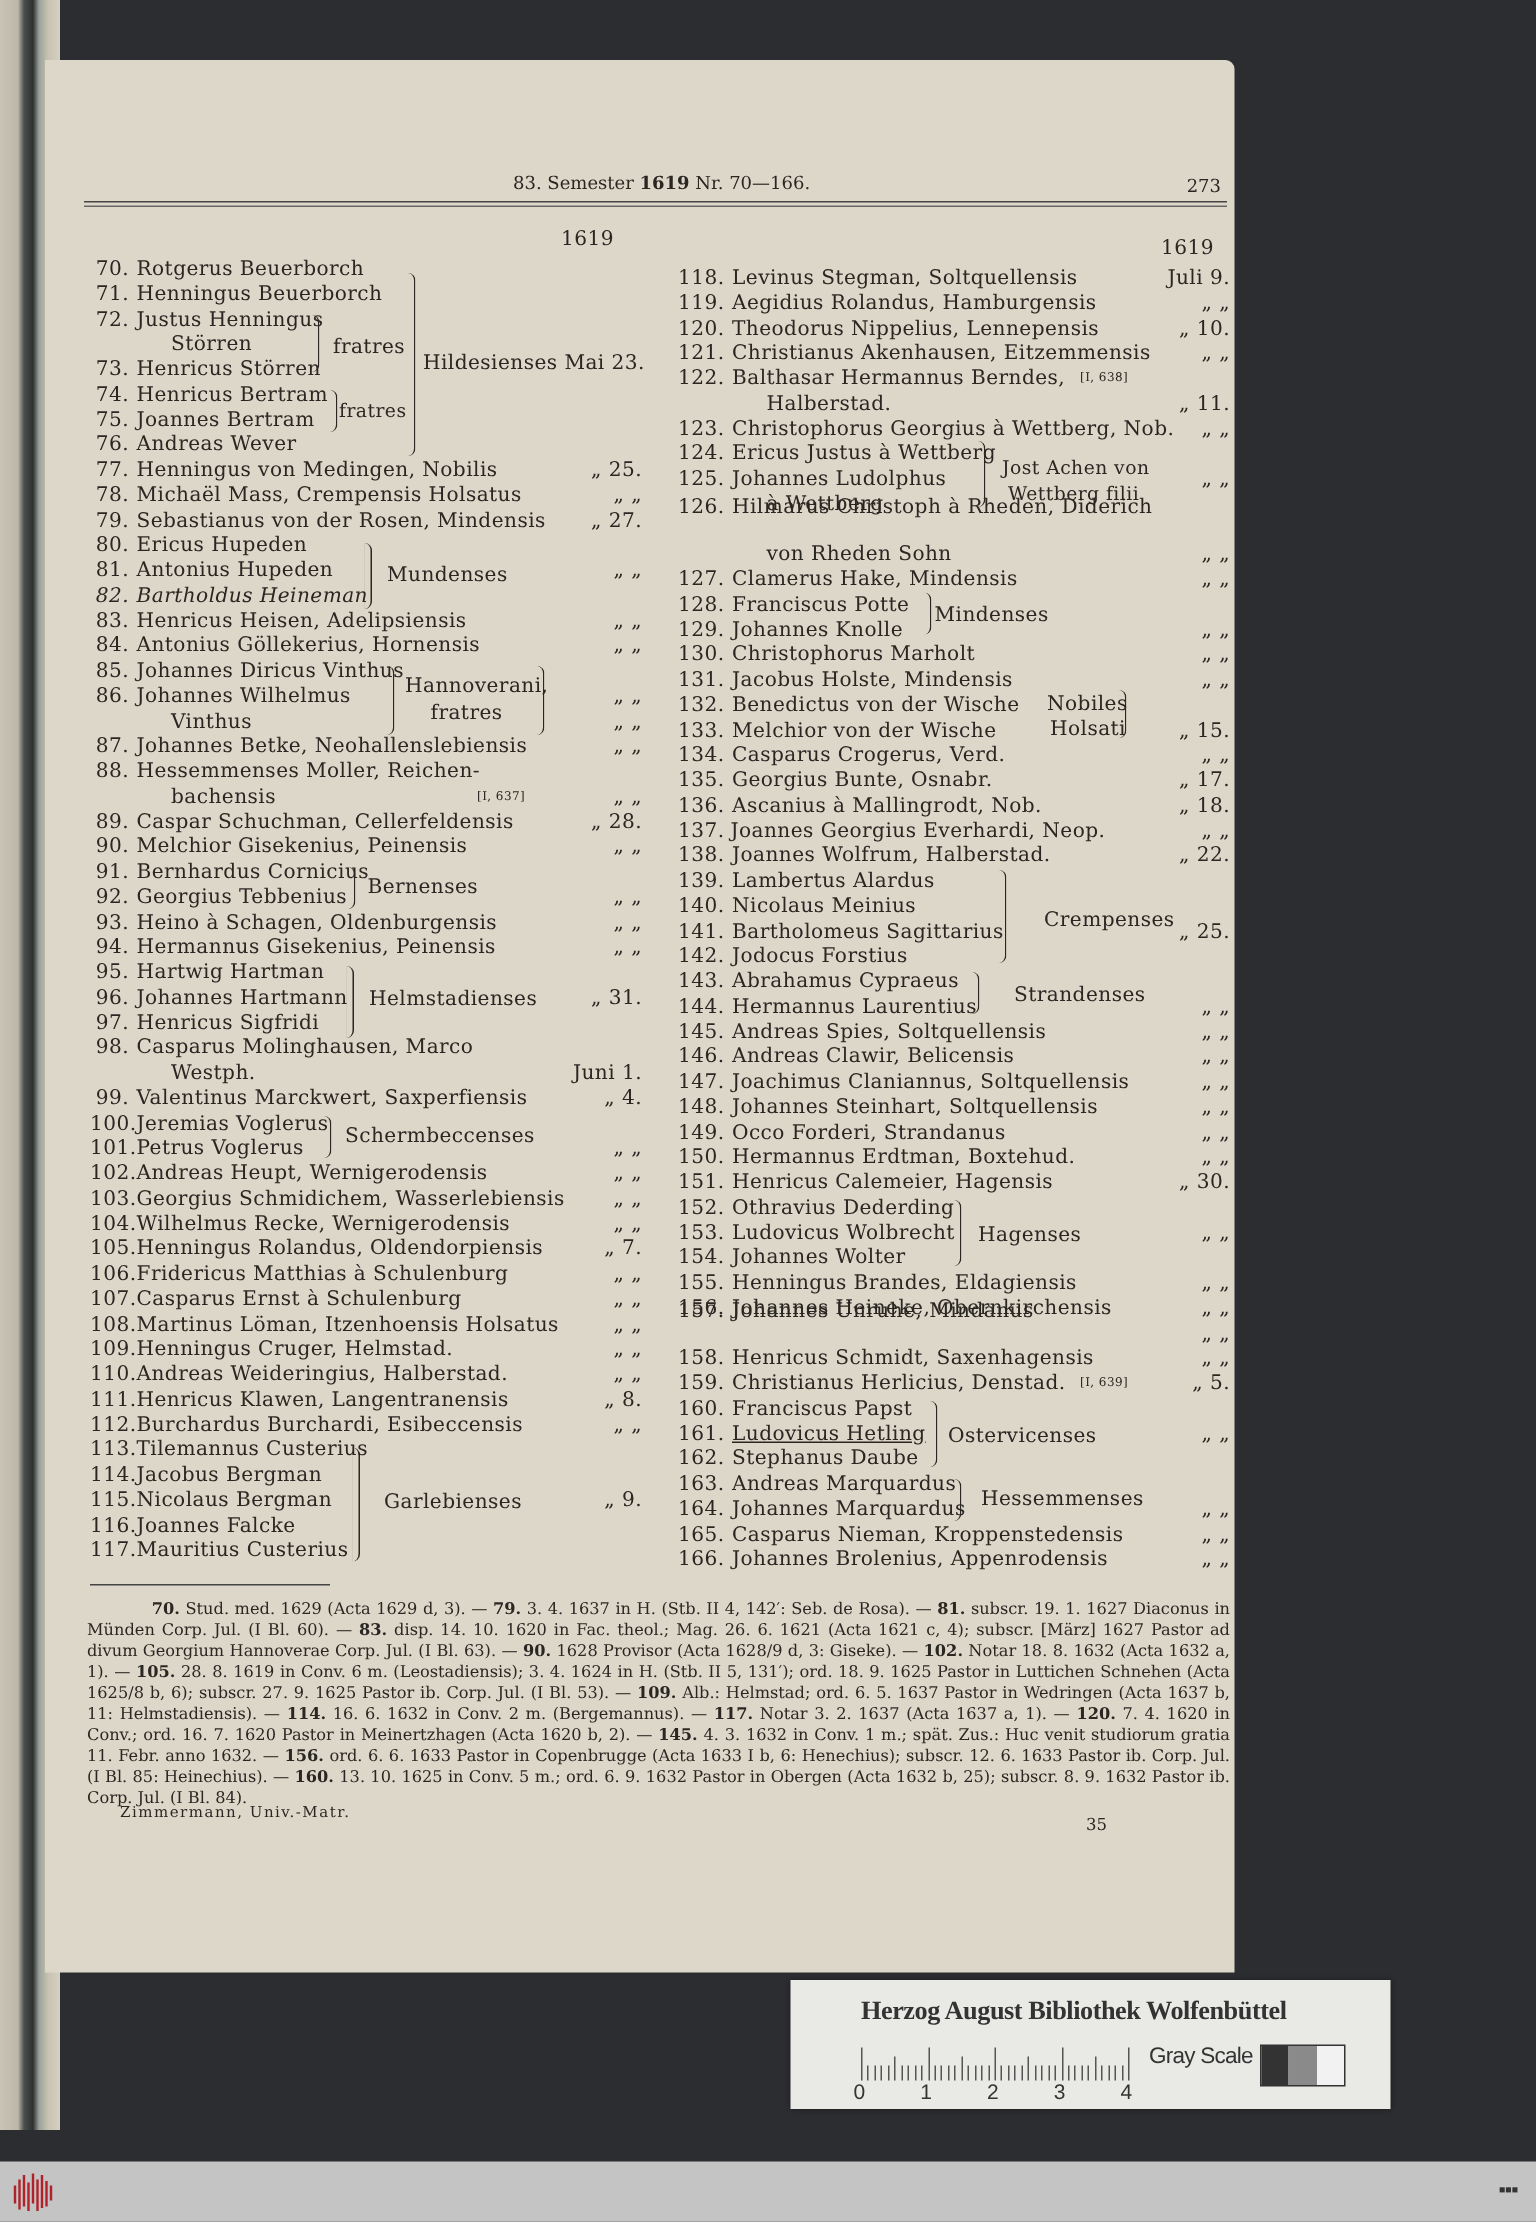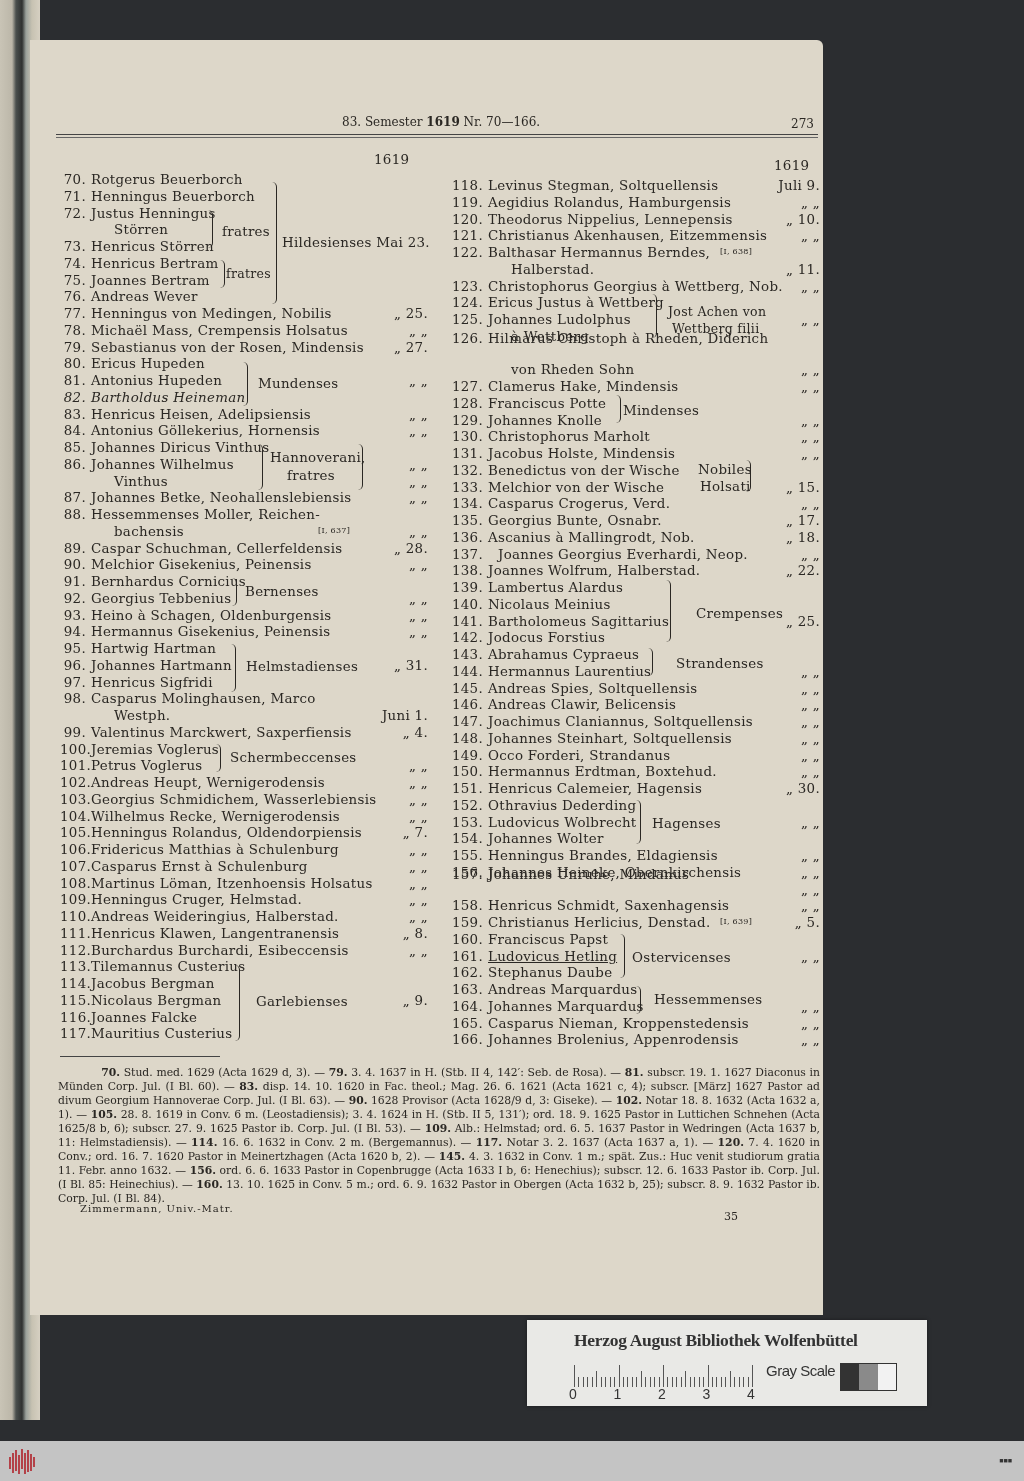--- a/index.html
+++ b/index.html
@@ -198,21 +198,21 @@
       <span class="date" style="top: 288px; right: 0px;">„ „</span>
       <div class="row" style="top: 304.75px;"><span class="num">132.</span><span style="margin-left: 5px;">Benedictus von der Wische</span></div>
       <div class="row" style="top: 321.5px;"><span class="num">133.</span><span style="margin-left: 5px;">Melchior von der Wische</span></div>
       <span class="date" style="top: 321.5px; right: 0px;">„ 15.</span>
       <div class="row" style="top: 338.25px;"><span class="num">134.</span><span style="margin-left: 5px;">Casparus Crogerus, Verd.</span></div>
       <span class="date" style="top: 338.25px; right: 0px;">„ „</span>
       <div class="row" style="top: 355px;"><span class="num">135.</span><span style="margin-left: 5px;">Georgius Bunte, Osnabr.</span></div>
       <span class="date" style="top: 355px; right: 0px;">„ 17.</span>
       <div class="row" style="top: 371.75px;"><span class="num">136.</span><span style="margin-left: 5px;">Ascanius à Mallingrodt, Nob.</span></div>
       <span class="date" style="top: 371.75px; right: 0px;">„ 18.</span>
-      <div class="row" style="top: 388.5px;"><span class="num">137.</span><span style="margin-left: 15px;">Joannes Georgius Everhardi, Neop.</span></div>
+      <div class="row" style="top: 388.5px;"><span class="num">137.</span><span style="margin-left: 4px;">Joannes Georgius Everhardi, Neop.</span></div>
       <span class="date" style="top: 388.5px; right: 0px;">„ „</span>
       <div class="row" style="top: 405.25px;"><span class="num">138.</span><span style="margin-left: 5px;">Joannes Wolfrum, Halberstad.</span></div>
       <span class="date" style="top: 405.25px; right: 0px;">„ 22.</span>
       <div class="row" style="top: 422px;"><span class="num">139.</span><span style="margin-left: 5px;">Lambertus Alardus</span></div>
       <div class="row" style="top: 438.75px;"><span class="num">140.</span><span style="margin-left: 5px;">Nicolaus Meinius</span></div>
       <div class="row" style="top: 455.5px;"><span class="num">141.</span><span style="margin-left: 5px;">Bartholomeus Sagittarius</span></div>
       <span class="date" style="top: 455.5px; right: 0px;">„ 25.</span>
       <div class="row" style="top: 472.25px;"><span class="num">142.</span><span style="margin-left: 5px;">Jodocus Forstius</span></div>
       <div class="row" style="top: 489px;"><span class="num">143.</span><span style="margin-left: 5px;">Abrahamus Cypraeus</span></div>
       <div class="row" style="top: 505.75px;"><span class="num">144.</span><span style="margin-left: 5px;">Hermannus Laurentius</span></div>

